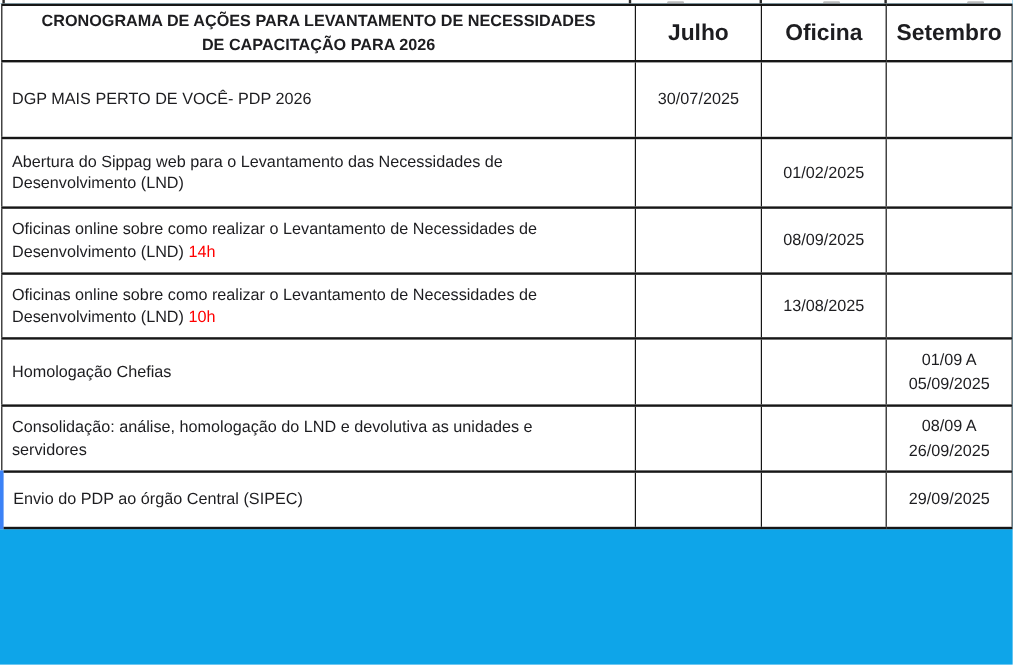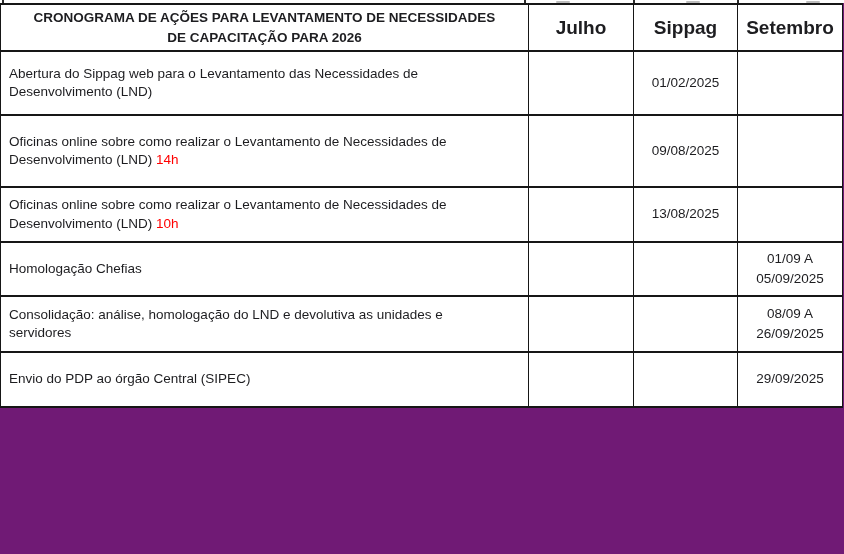--- a/index.html
+++ b/index.html
@@ -1,19 +1,19 @@
 <!DOCTYPE html>
 <html><head>
 <meta charset="utf-8">
 <style>
   html,body{margin:0;padding:0;background:#ffffff;}
   #screen{
     position:relative;
     width:844px;height:554px;
-    background:#701a75;
+    background:#0ea5e9;
     font-family:"Liberation Sans", sans-serif;
     color:#1d1d20;
     overflow:hidden;
   }
   
   .top-strip{position:absolute;left:0;top:0;width:844px;height:3px;background:#ffffff;}
   .strip-v{position:absolute;top:0;width:2px;height:3px;background:#2a2a2a;}
   .strip-mark{position:absolute;top:1px;height:2px;background:#bdbdbd;border-radius:1px;}
 
   table.cron{
@@ -30,21 +30,21 @@
     overflow:hidden;
     background:#ffffff;
   }
   col.c-task{width:528px;}
   col.c-jul{width:105px;}
   col.c-ago{width:104px;}
   col.c-set{width:105px;}
 
   thead tr{height:47px;}
   tbody tr:nth-child(1){height:64px;}
-  tbody tr:nth-child(2){height:72px;}
+  tbody tr:nth-child(2){height:58px;}
   tbody tr:nth-child(3){height:55px;}
   tbody tr:nth-child(4){height:54px;}
   tbody tr:nth-child(5){height:56px;}
   tbody tr:nth-child(6){height:55px;}
   tbody tr:nth-child(7){height:47px;}
   tbody tr:nth-child(8){height:65px;}
   tbody tr:nth-child(9){height:55px;}
 
   th.title-cell{
     font-size:13.5px;font-weight:bold;text-align:center;vertical-align:middle;
@@ -91,39 +91,47 @@
         <col class="c-jul">
         <col class="c-ago">
         <col class="c-set">
     </colgroup>
     <thead>
       <tr>
         <th class="title-cell">
           <div class="title-inner">CRONOGRAMA DE AÇÕES PARA LEVANTAMENTO DE NECESSIDADES DE CAPACITAÇÃO PARA 2026</div>
         </th>
         <th class="month-cell">Julho</th>
-        <th class="month-cell">Sippag</th>
+        <th class="month-cell">Oficina</th>
         <th class="month-cell">Setembro</th>
       </tr>
     </thead>
     <tbody>
+      <tr>
+        <td class="task-cell">
+          <div class="task-inner"><span>DGP MAIS PERTO DE VOCÊ- PDP 2026</span></div>
+        </td>
+        <td class="date-cell">30/07/2025</td>
+        <td class="date-cell"></td>
+        <td class="date-cell"></td>
+      </tr>
       <tr>
         <td class="task-cell">
           <div class="task-inner"><span>Abertura do Sippag web para o Levantamento das Necessidades de Desenvolvimento (LND)</span></div>
         </td>
         <td class="date-cell"></td>
         <td class="date-cell">01/02/2025</td>
         <td class="date-cell"></td>
       </tr>
       <tr>
         <td class="task-cell">
           <div class="task-inner"><span>Oficinas online sobre como realizar o Levantamento de Necessidades de Desenvolvimento (LND)</span><span class="task-highlight">14h</span></div>
         </td>
         <td class="date-cell"></td>
-        <td class="date-cell">09/08/2025</td>
+        <td class="date-cell">08/09/2025</td>
         <td class="date-cell"></td>
       </tr>
       <tr>
         <td class="task-cell">
           <div class="task-inner"><span>Oficinas online sobre como realizar o Levantamento de Necessidades de Desenvolvimento (LND)</span><span class="task-highlight">10h</span></div>
         </td>
         <td class="date-cell"></td>
         <td class="date-cell">13/08/2025</td>
         <td class="date-cell"></td>
       </tr>

